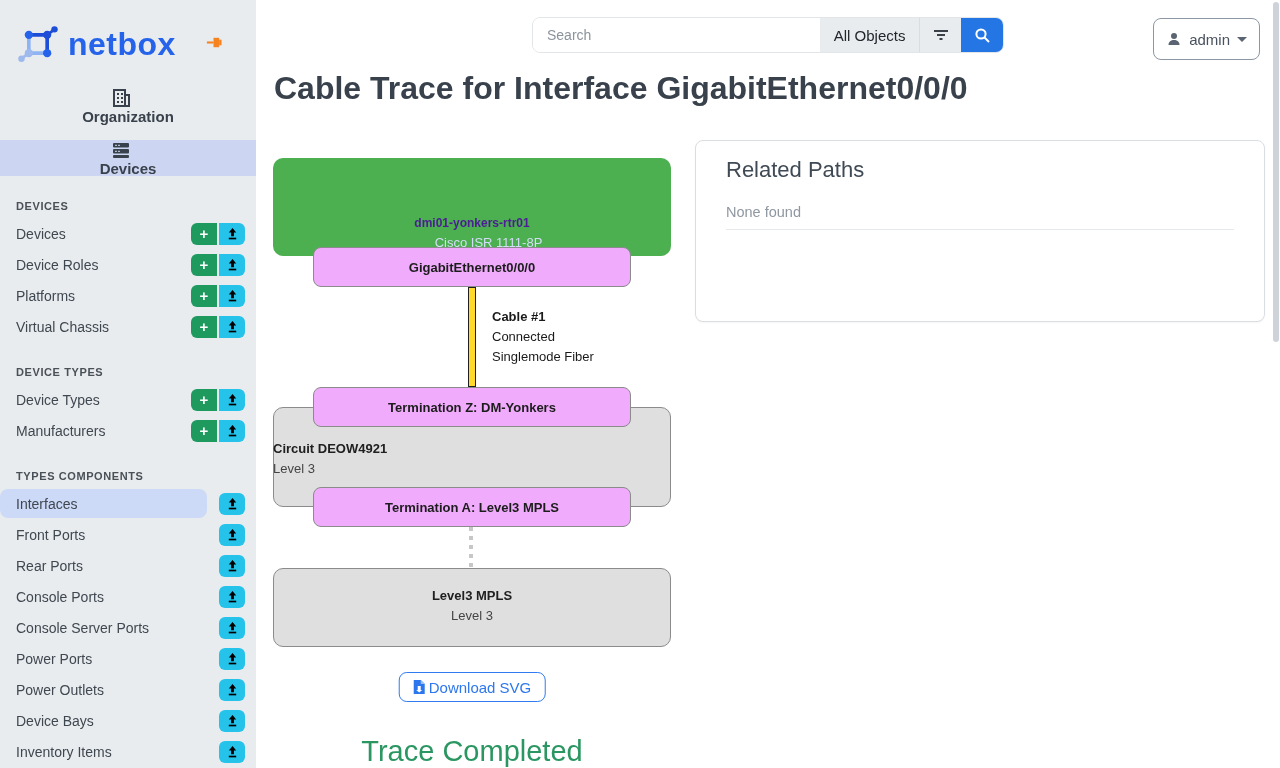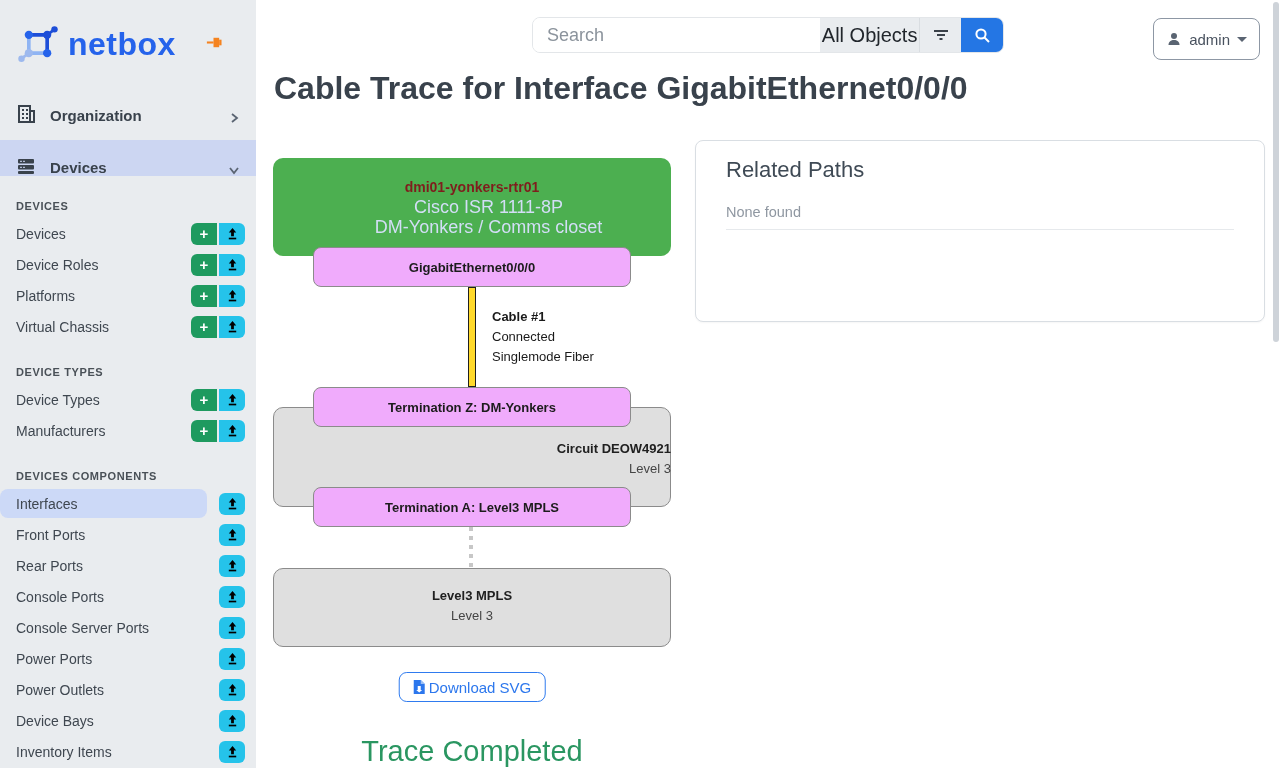--- a/index.html
+++ b/index.html
@@ -7,21 +7,21 @@
   body { font-family:"Liberation Sans", sans-serif; background:#fff; color:#343a40; }
   .app { display:flex; width:1280px; height:768px; position:relative; }
 
   
   .sidebar { width:256px; min-width:256px; height:768px; background:#e9ecef; overflow:hidden; }
   .logo-row { height:88px; display:flex; align-items:center; padding:0 16px; }
   .logo-mark { width:44px; height:44px; }
   .logo-text { font-size:32px; font-weight:bold; color:#2563eb; letter-spacing:0.5px; margin-left:8px; }
   .pin-btn { margin-left:auto; margin-right:18px; background:none; border:none; cursor:pointer; }
 
-  .nav-item { height:36px; display:flex; align-items:flex-end; padding:0 16px; cursor:pointer; }
+  .nav-item { height:36px; display:flex; align-items:center; padding:0 16px; cursor:pointer;flex-direction:column; }
   .nav-item.active { background:#ccd6f2; }
   .nav-item + .nav-item { margin-top:16px; }
   .nav-icon { width:20px; height:20px; margin-right:14px; flex:0 0 20px; }
   .nav-label { font-size:15px; font-weight:bold; color:#39424c; flex:1; }
   .nav-chevron { width:12px; height:12px; }
 
   .section-title { margin:24px 0 6px 0; padding:0 16px; font-size:11px; font-weight:bold;
                    letter-spacing:0.6px; color:#495057; }
   .side-row { position:relative; height:31px; display:flex; align-items:center; padding:0 11px 0 16px; }
   .side-row .side-label { position:relative; z-index:1; flex:1; font-size:14px; color:#3f4750; cursor:pointer; }
@@ -34,58 +34,58 @@
                   border-top-right-radius:0; border-bottom-right-radius:0; }
   .mini-btn.imp { background:#25c3ea; }
   .btn-group .mini-btn.imp { border-top-left-radius:0; border-bottom-left-radius:0; }
   .up-ic { display:block; }
 
   
   .main { position:relative; flex:1; height:768px; background:#fff; }
 
   .search-group { position:absolute; left:50%; margin-left:-236px; top:17px; width:472px; height:36px;
                   display:flex; border-radius:8px; overflow:hidden; border:1px solid #e3e6e9; }
-  .search-input { width:288px; border:none; outline:none; padding:0 14px; font-size:18px;
+  .search-input { width:288px; border:none; outline:none; padding:0 14px; font-size:14px;
                   font-family:"Liberation Sans", sans-serif; color:#343a40; background:#fff; }
   .search-input::placeholder { color:#8b939c; }
-  .scope-btn { width:100px; background:#e9ecef; border:none; font-size:20px; color:#21262c;
+  .scope-btn { width:100px; background:#e9ecef; border:none; font-size:15px; color:#21262c;
                cursor:pointer; font-family:"Liberation Sans", sans-serif; }
   .filter-btn { width:42px; background:#e9ecef; border:none; border-left:1px solid #d9dde1;
                 display:flex; align-items:center; justify-content:center; cursor:pointer; }
   .search-btn { width:42px; background:#2476e4; border:none; display:flex; align-items:center;
                 justify-content:center; cursor:pointer; }
 
   .user-btn { position:absolute; right:20px; top:18px; height:42px; padding:0 12px;
               display:flex; align-items:center; gap:7px; background:#fff;
               border:1.5px solid #8d97a4; border-radius:8px; color:#49525f; font-size:15px; cursor:pointer;
               font-family:"Liberation Sans", sans-serif; }
   .caret-down { width:0; height:0; border-left:5px solid transparent; border-right:5px solid transparent;
                 border-top:5px solid #5a6472; }
 
   .page-title { position:absolute; left:18px; top:70px; font-size:32px; font-weight:700; color:#39424c; }
 
   
   .trace-col { position:absolute; left:17px; top:158px; width:398px; }
   .t-abs { position:absolute; }
   .node-device { left:0; top:0; width:398px; height:98px; background:#4caf50; border-radius:10px;
                  text-align:center; padding-top:19px; z-index:1; }
-  .node-device .dev-name { font-size:14px; font-weight:bold; color:#7f1d1d; line-height:20px; cursor:pointer; }
-  .node-device .dev-sub { font-size:18px; color:#d3def6; line-height:20px; cursor:pointer;margin-left:33px; }
+  .node-device .dev-name { font-size:12px; font-weight:bold; color:#4c1d95; line-height:20px; cursor:pointer;margin-top:36px; }
+  .node-device .dev-sub { font-size:13px; color:#d3def6; line-height:20px; cursor:pointer;margin-left:33px; }
   .port-box { width:318px; height:40px; left:40px; background:#f0abfc; border:1px solid #8b8b8b;
               border-radius:8px; display:flex; align-items:center; justify-content:center;
               font-size:13px; font-weight:bold; color:#1c1c1c; z-index:3; cursor:pointer; }
   .box-interface { top:89px; }
   .cable-line { left:195px; top:129px; width:8px; height:100px; background:#ffd92b;
                 border:1px solid #1f1f1f; z-index:2; }
   .cable-info { left:219px; top:149px; font-size:13px; line-height:20px; color:#1a1a1a; z-index:2; }
   .cable-info .cbl { font-weight:bold; cursor:pointer; }
   .box-term-z { top:229px; }
   .node-circuit { left:0; top:249px; width:398px; height:100px; background:#dfdfdf;
                   border:1px solid #8b8b8b; border-radius:10px; z-index:1; }
-  .circuit-text { left:0; top:281px; width:398px; text-align:right; z-index:2; }
+  .circuit-text { left:0; top:281px; width:398px; text-align:left; z-index:2; }
   .circuit-text .big, .prov-text .big { font-size:13px; font-weight:bold; color:#202020; line-height:20px; cursor:pointer; }
   .circuit-text .small, .prov-text .small { font-size:13px; color:#454545; line-height:20px; cursor:pointer; }
   .box-term-a { top:329px; }
   .dashed-line { left:196px; top:369px; width:4px; height:42px; z-index:1;
                  background:repeating-linear-gradient(to bottom,#c7c7c7 0 4px,transparent 4px 9px); }
   .node-provider { left:0; top:410px; width:398px; height:79px; background:#dfdfdf;
                    border:1px solid #8b8b8b; border-radius:10px; z-index:1; }
   .prov-text { left:0; top:428px; width:398px; text-align:center; z-index:2; }
   .download-btn { left:50%; top:514px; transform:translateX(-50%); height:30px; padding:0 13px;
                   display:flex; align-items:center; gap:3px; background:#fff; border:1px solid #2f7bef;
@@ -252,21 +252,21 @@
           </button>
         <button class="mini-btn imp">
           <svg class="up-ic" width="13" height="13" viewBox="0 0 14 14">
               <path d="M7 1 L11 6 H8.5 V10 H5.5 V6 H3 Z" fill="#000"></path>
               <rect x="3" y="11.5" width="8" height="1.8" fill="#000"></rect>
             </svg>
         </button>
       </span>
     </div>
 
-    <div class="section-title">DEVICES COMPONENTS</div>
+    <div class="section-title">TYPES COMPONENTS</div>
 
     <div class="side-row active">
       <span class="side-label">Interfaces</span>
       <button class="mini-btn imp">
         <svg class="up-ic" width="13" height="13" viewBox="0 0 14 14">
             <path d="M7 1 L11 6 H8.5 V10 H5.5 V6 H3 Z" fill="#000"></path>
             <rect x="3" y="11.5" width="8" height="1.8" fill="#000"></rect>
           </svg>
       </button>
     </div>

